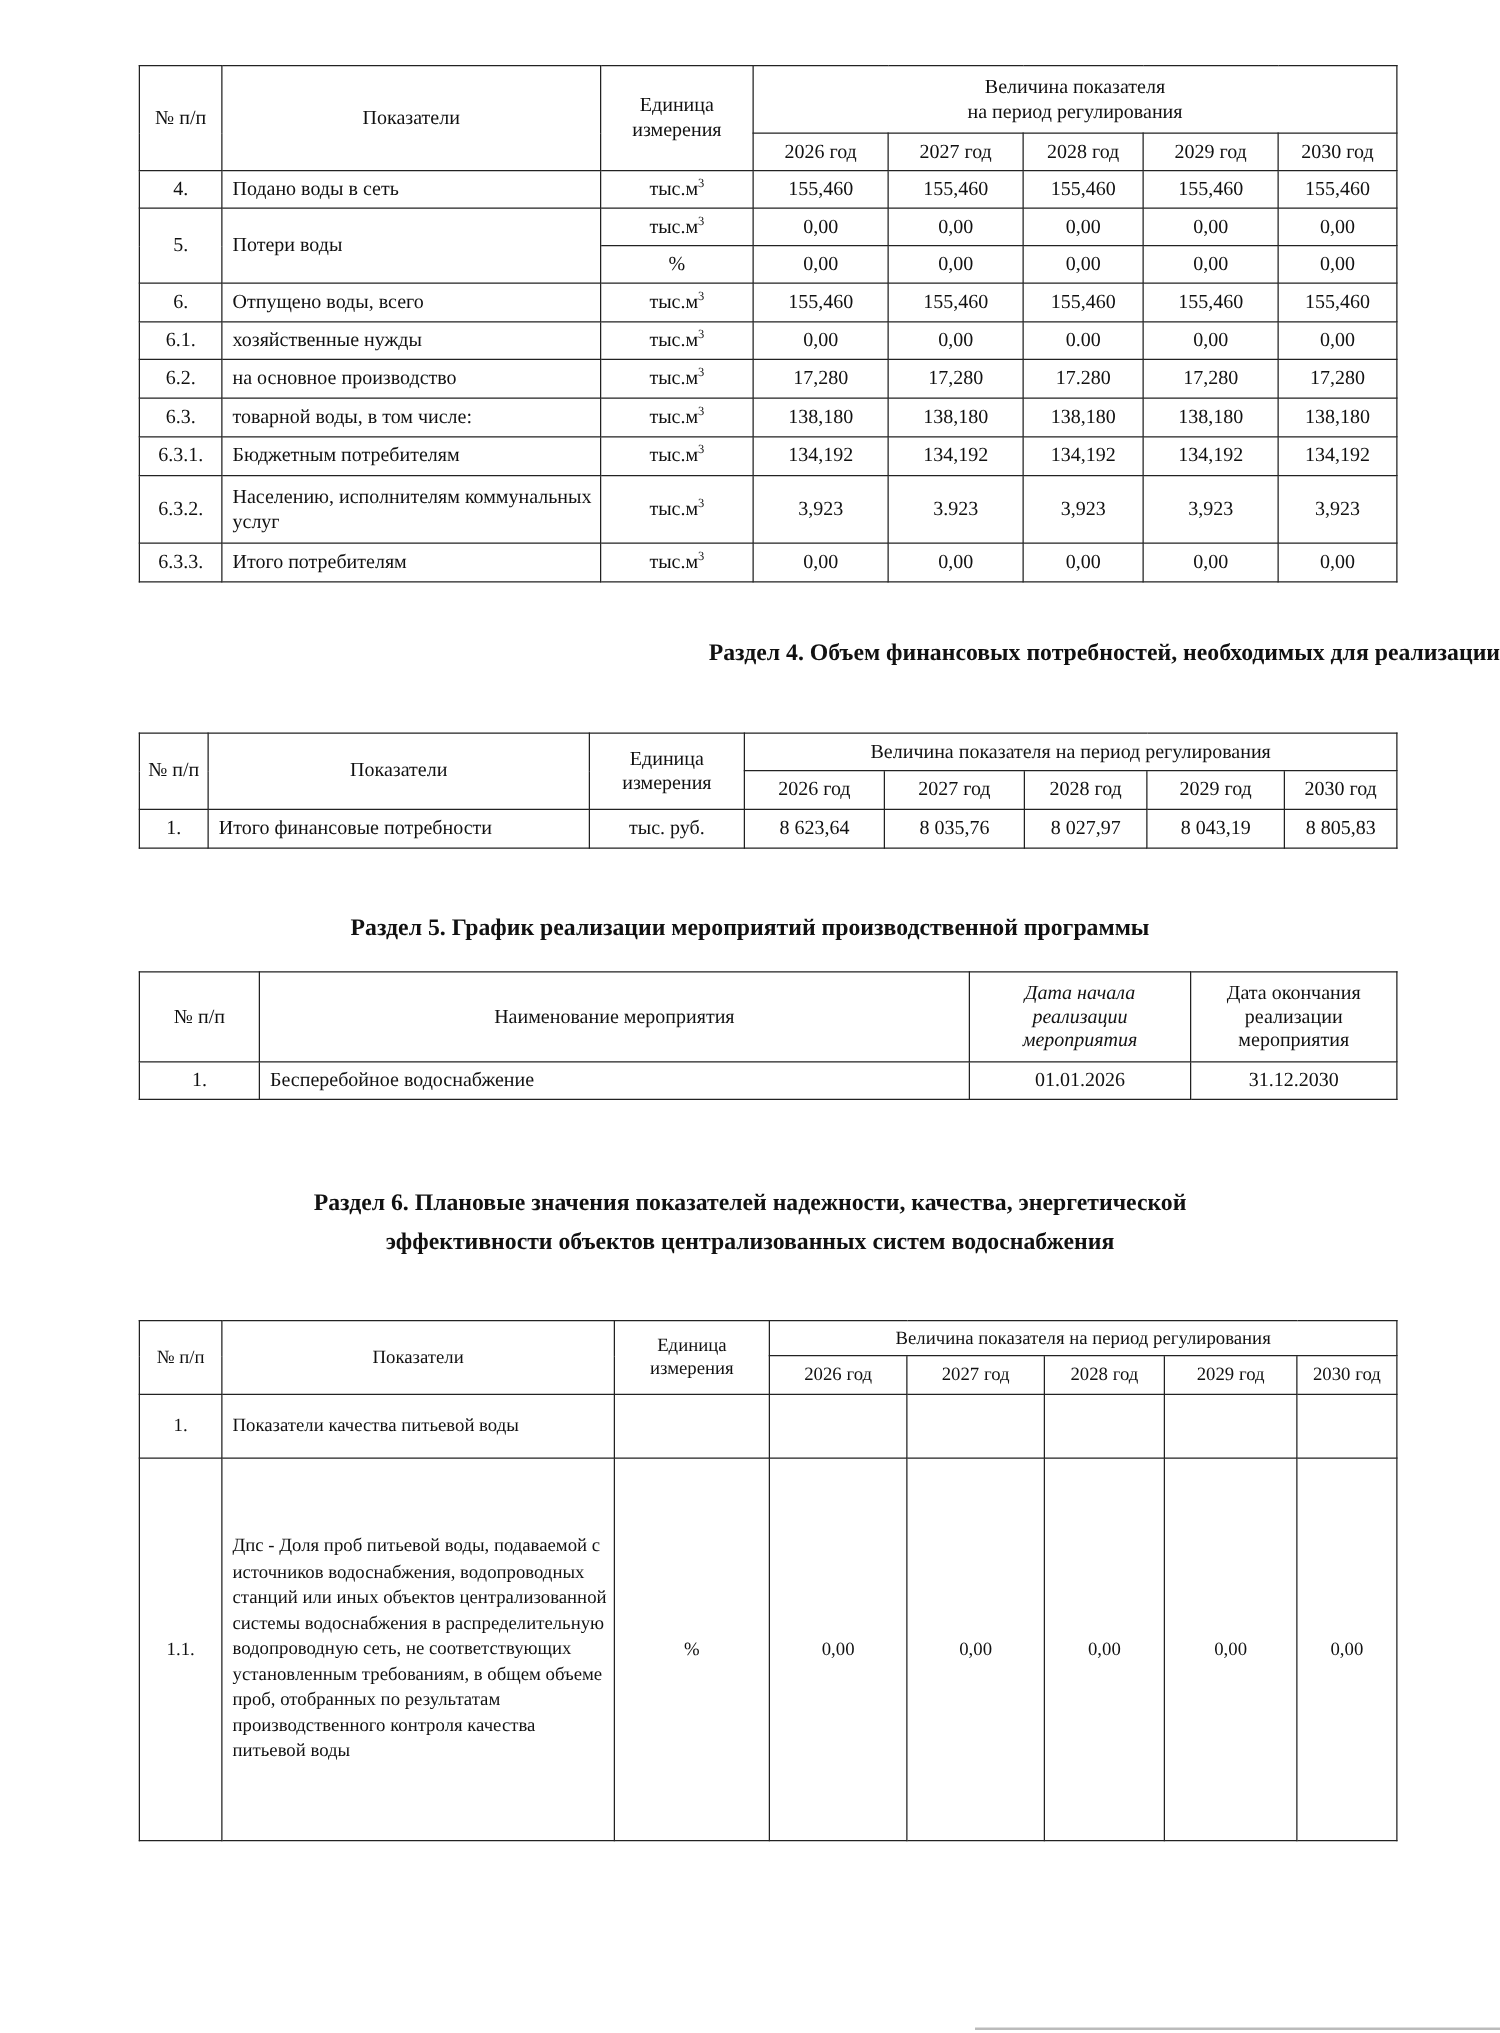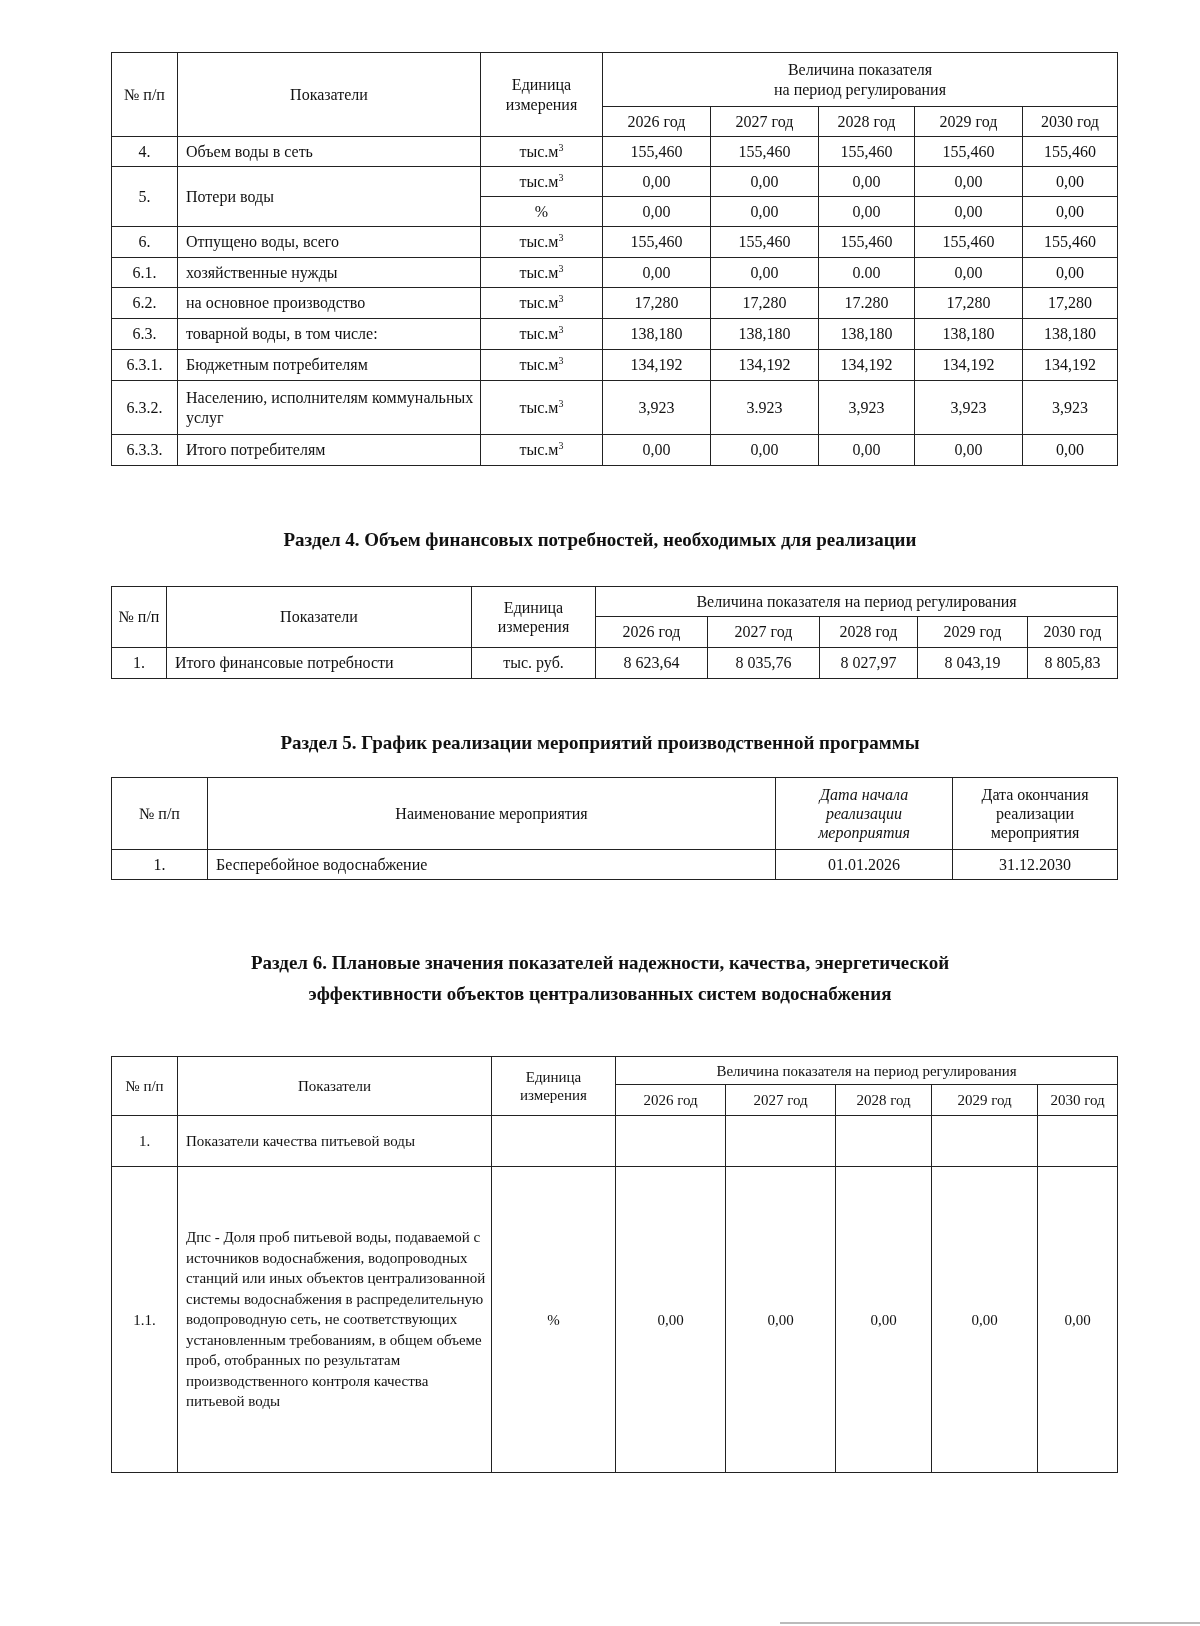--- a/index.html
+++ b/index.html
@@ -48,21 +48,21 @@
   <tr style="height:30px">
     <th>2026 год</th>
     <th>2027 год</th>
     <th>2028 год</th>
     <th>2029 год</th>
     <th>2030 год</th>
   </tr>
 
   <tr style="height:30px">
     <td>4.</td>
-    <td class="left">Объем воды в сеть</td>
+    <td class="left">Подано воды в сеть</td>
     <td><span>тыс.м</span><sup>3</sup></td>
     <td>155,460</td>
     <td>155,460</td>
     <td>155,460</td>
     <td>155,460</td>
     <td>155,460</td>
   </tr>
 
   <tr style="height:30px">
     <td rowspan="2">5.</td>
@@ -155,21 +155,21 @@
     <td><span>тыс.м</span><sup>3</sup></td>
     <td>0,00</td>
     <td>0,00</td>
     <td>0,00</td>
     <td>0,00</td>
     <td>0,00</td>
   </tr>
 </tbody>
   </table>
 
-<div class="title" style="top:524px;">
+<div class="title" style="top:507px;text-align:right;">
   <div>Раздел 4. Объем финансовых потребностей, необходимых для реализации</div>
 </div>
 
 <table style="left:111px; top:586px; width:1006px;">
   <colgroup>
     <col style="width:55px">
       <col style="width:305px">
       <col style="width:124px">
     <col style="width:112px">
       <col style="width:112px">

